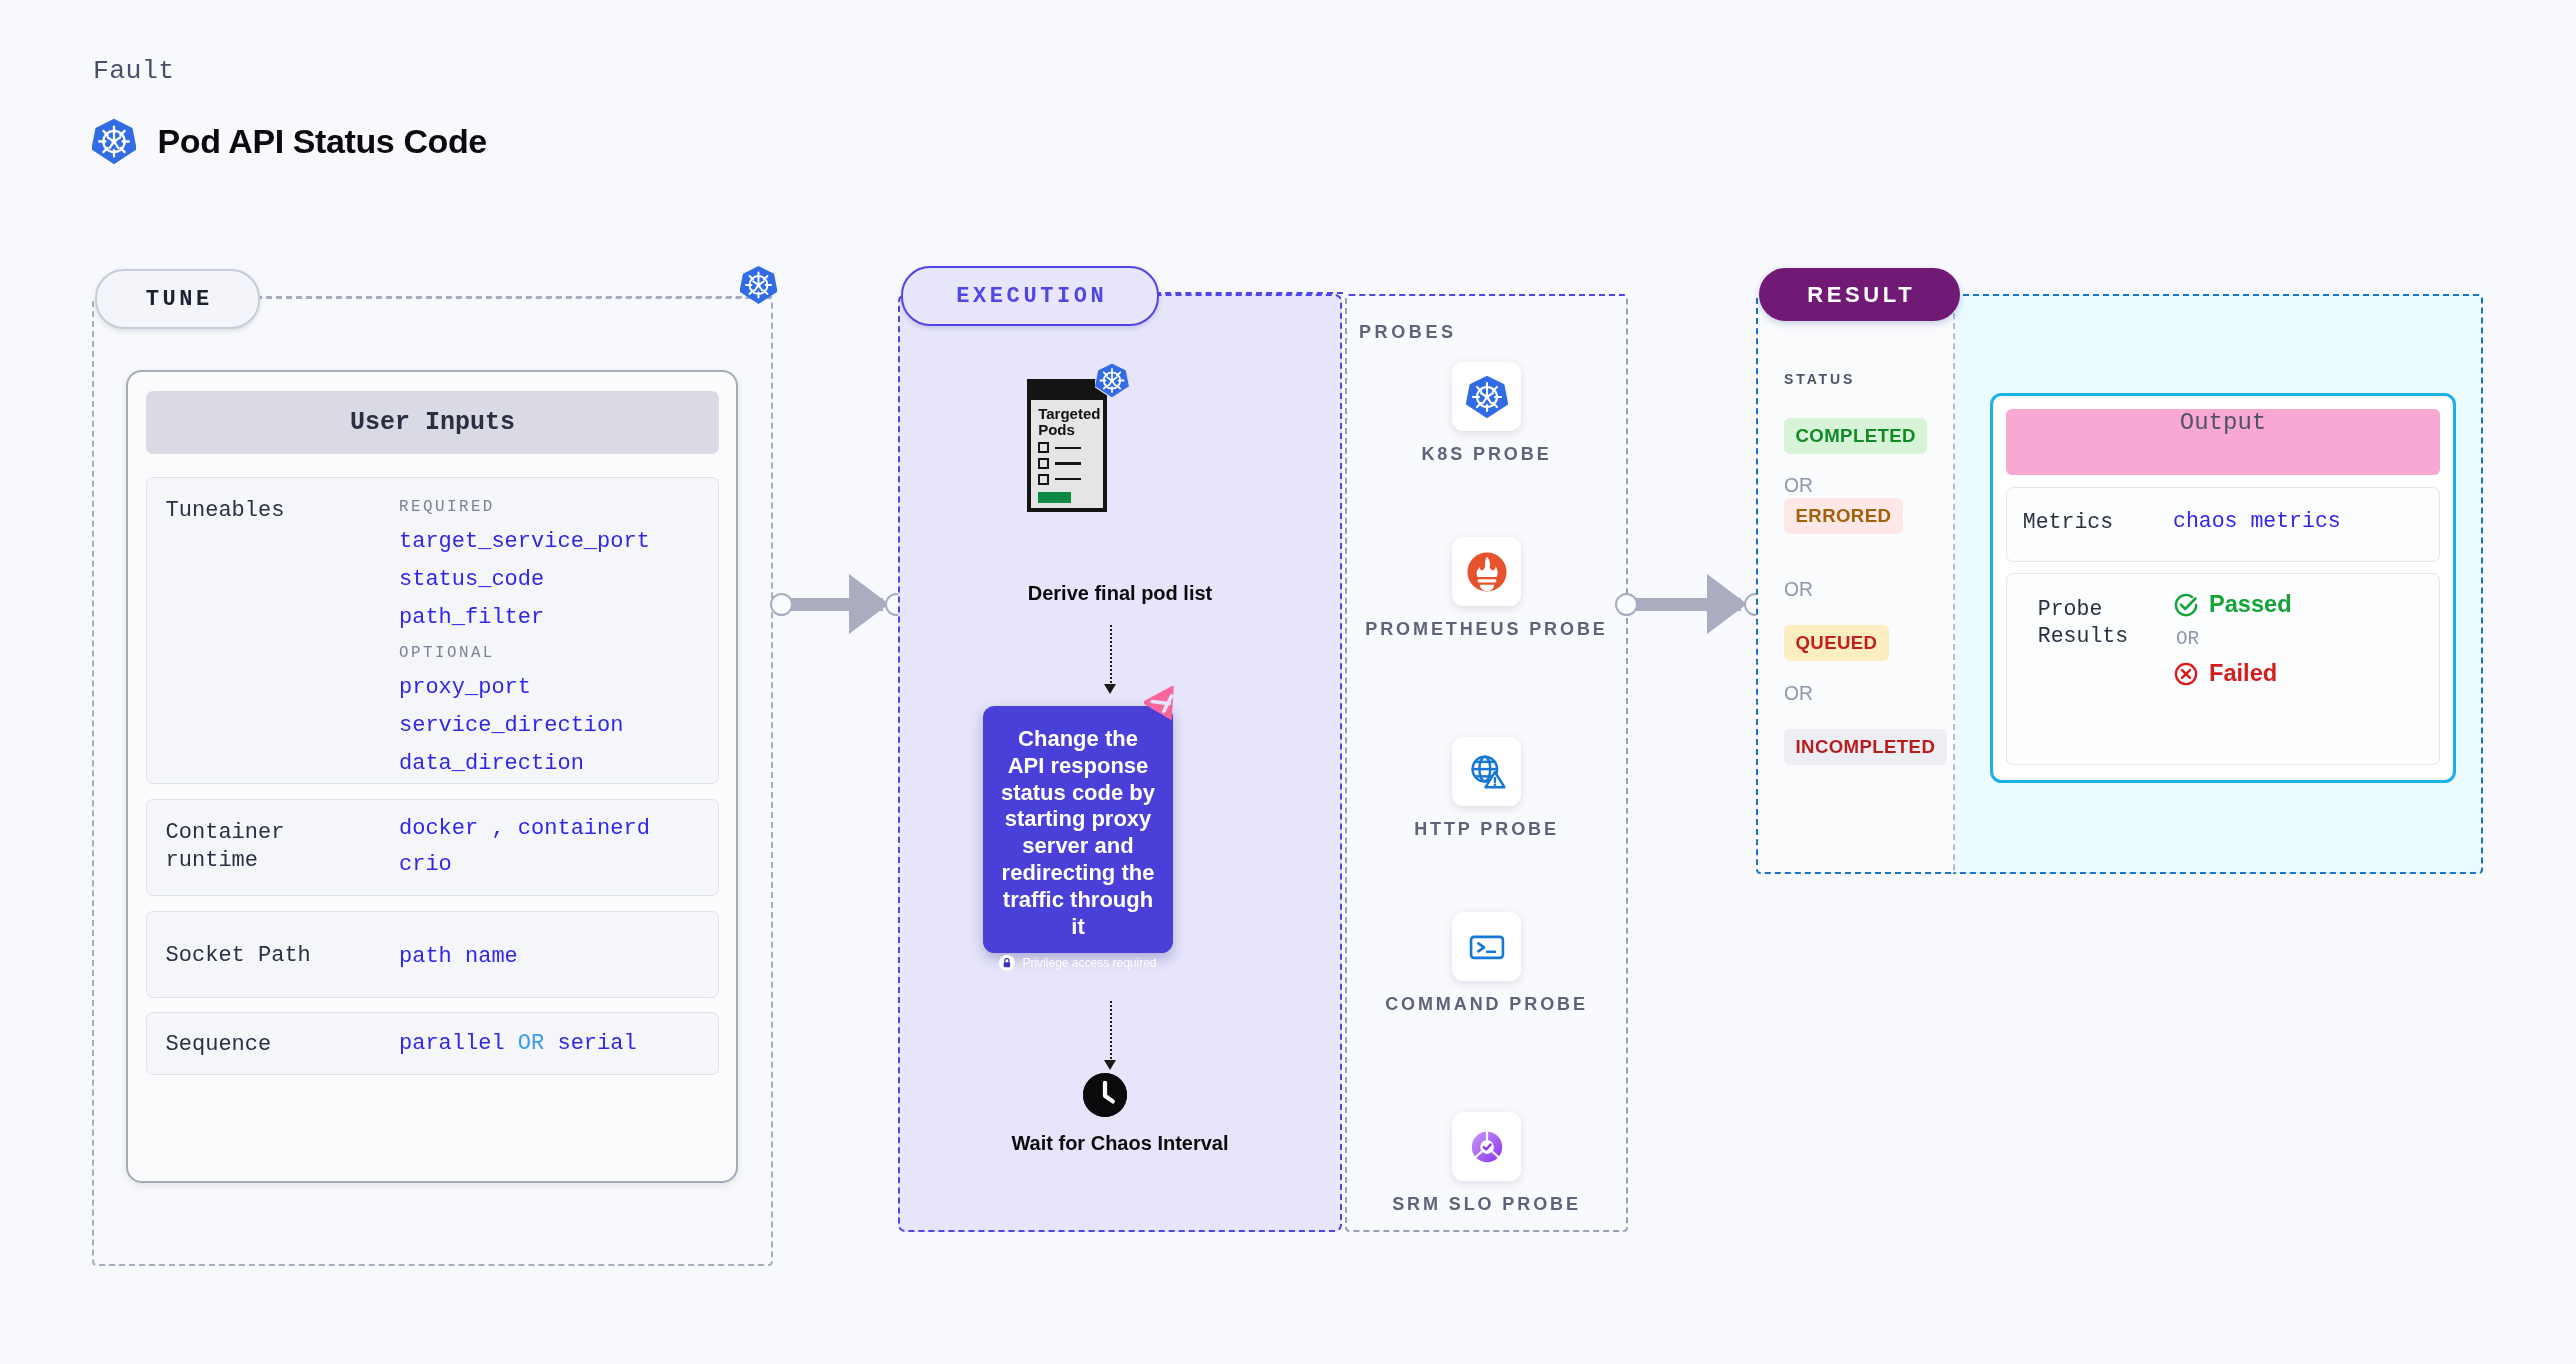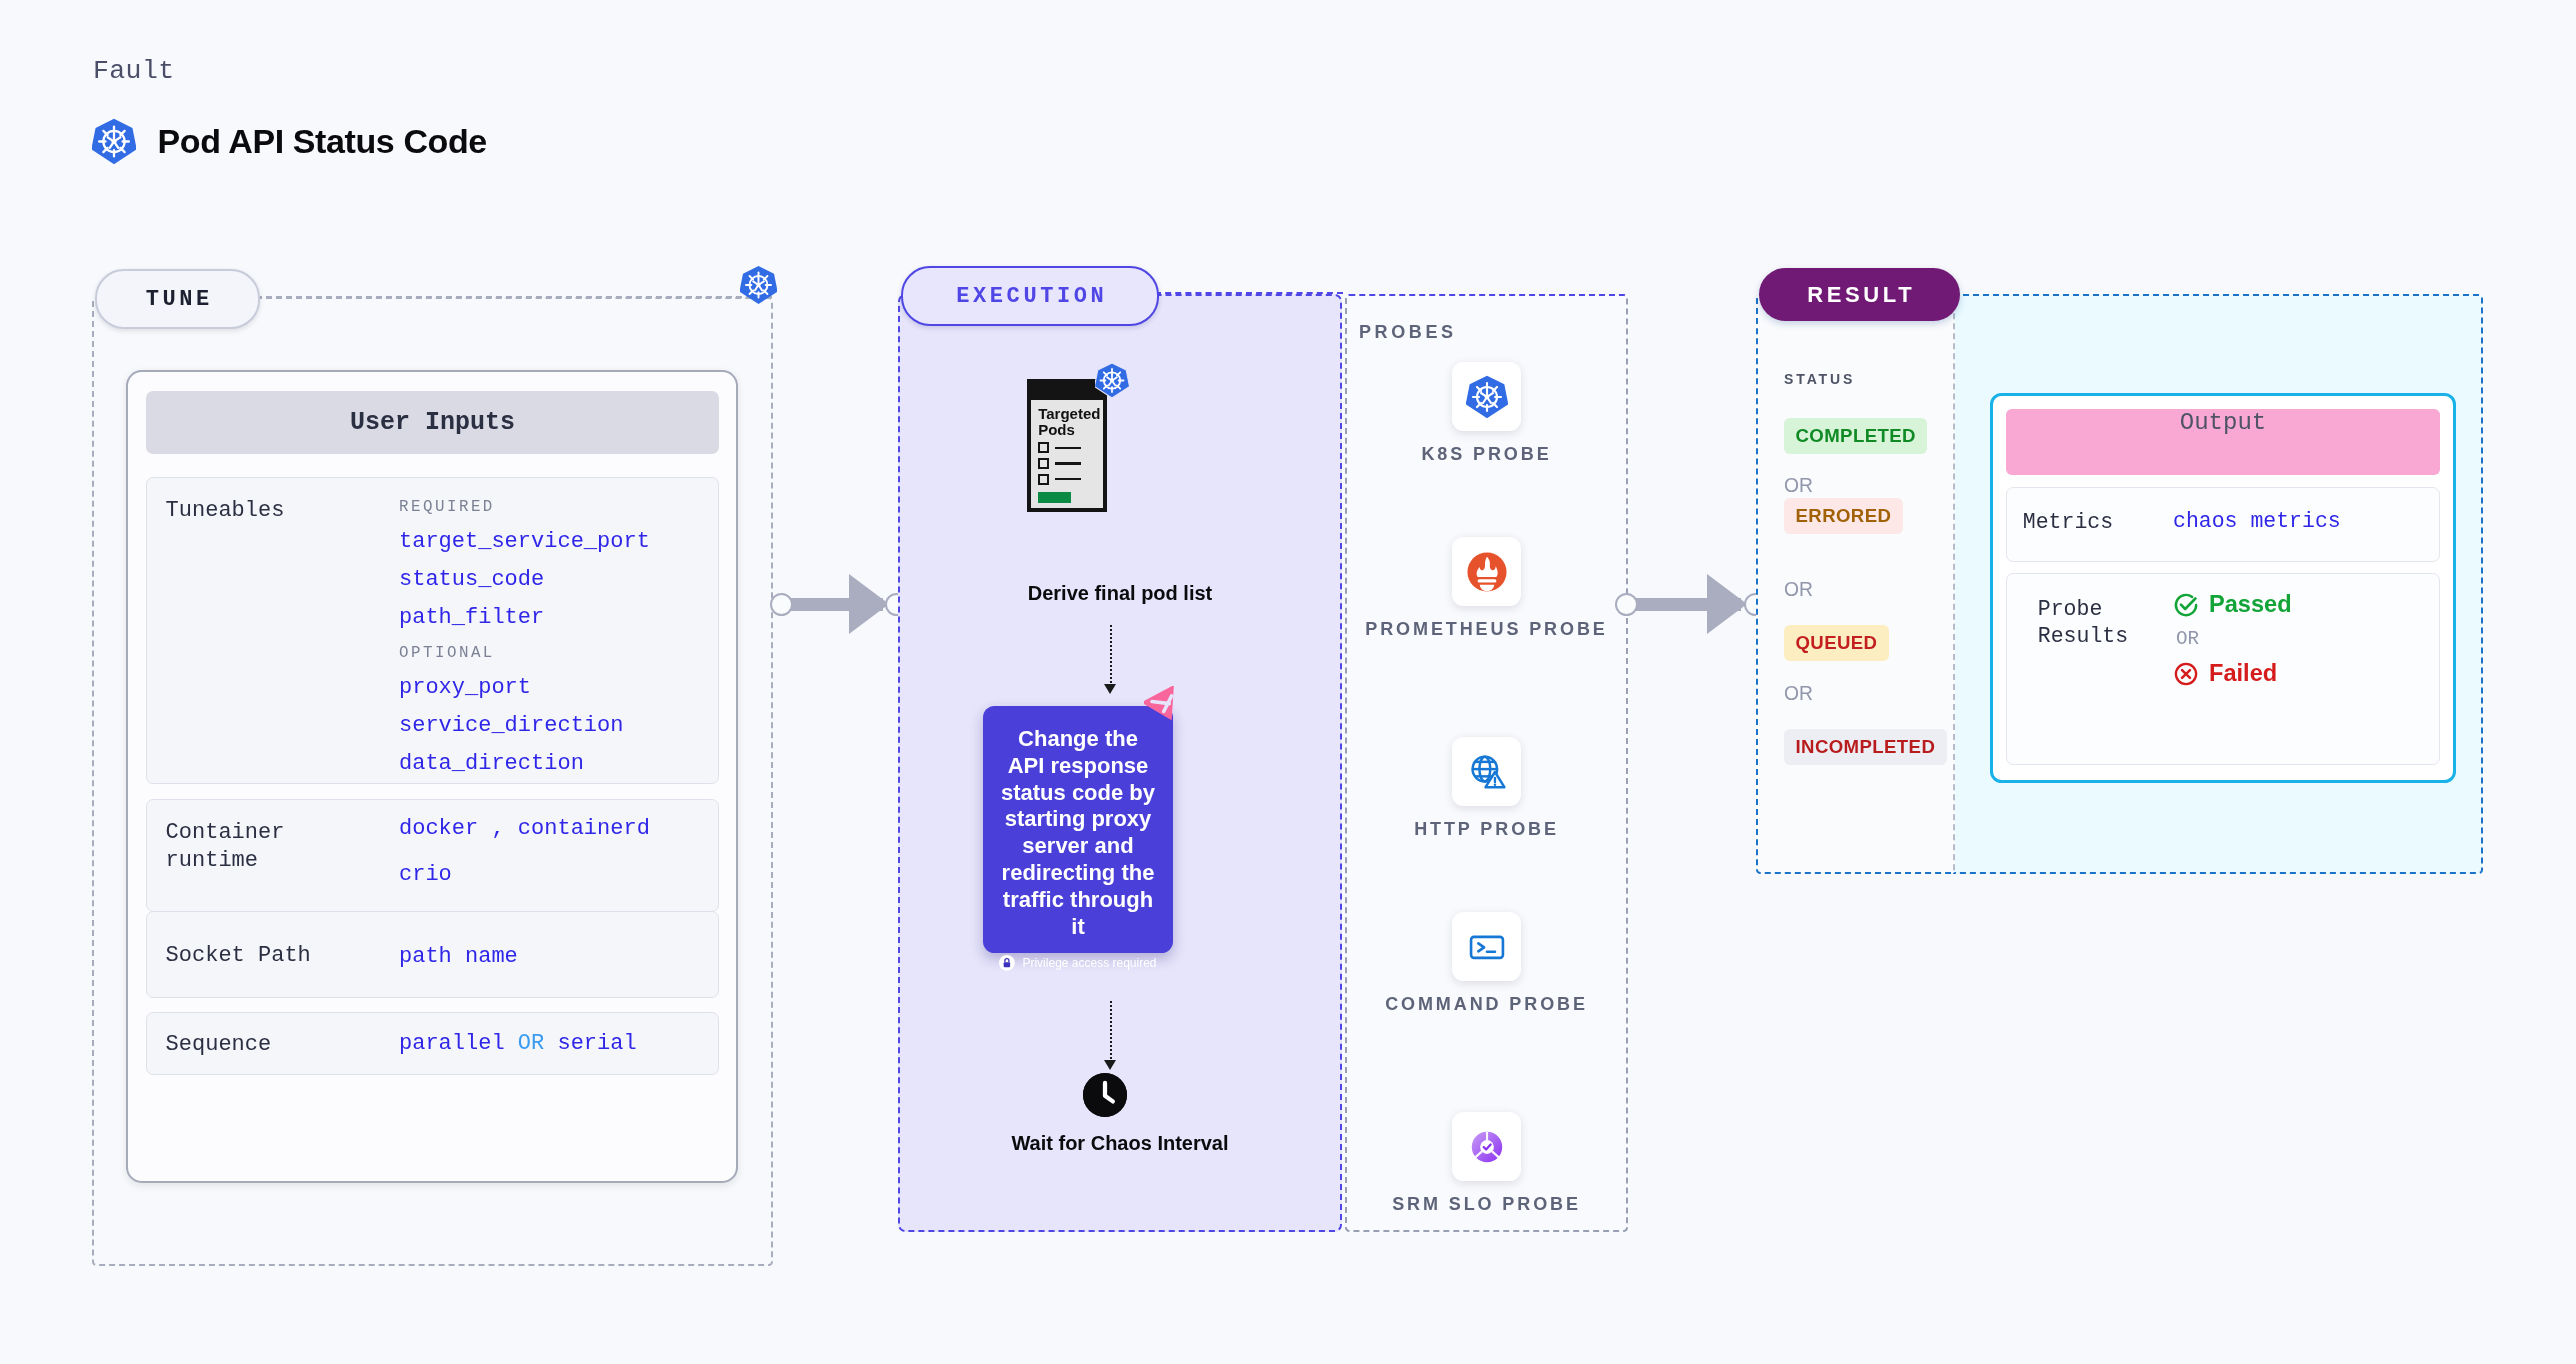--- a/index.html
+++ b/index.html
@@ -320,30 +320,30 @@
       <div class="tname">target_service_port</div>
       <div class="tname">status_code</div>
       <div class="tname">path_filter</div>
       <div class="sect" style="margin-top:14.3px;">OPTIONAL</div>
       <div class="tname">proxy_port</div>
       <div class="tname">service_direction</div>
       <div class="tname">data_direction</div>
     </div>
   </div>
 
-  <div class="in-row" style="top:427px;height:113px;">
+  <div class="in-row" style="top:427px;height:97px;">
     <div class="in-label" style="white-space:pre-line;">Container
 runtime</div>
     <div class="in-vals" style="top:15.8px;">
       <div class="val">
         <span>docker</span>
         <span class="sep">,</span>
         <span>containerd</span>
       </div>
-      <div class="val" style="margin-top:21px;">crio</div>
+      <div class="val" style="margin-top:11px;">crio</div>
     </div>
   </div>
 
   <div class="in-row" style="top:539px;height:87px;">
     <div class="in-label" style="top:30px;">Socket Path</div>
     <div class="in-vals" style="top:31.5px;">
       <div class="val">path name</div>
     </div>
   </div>
 

